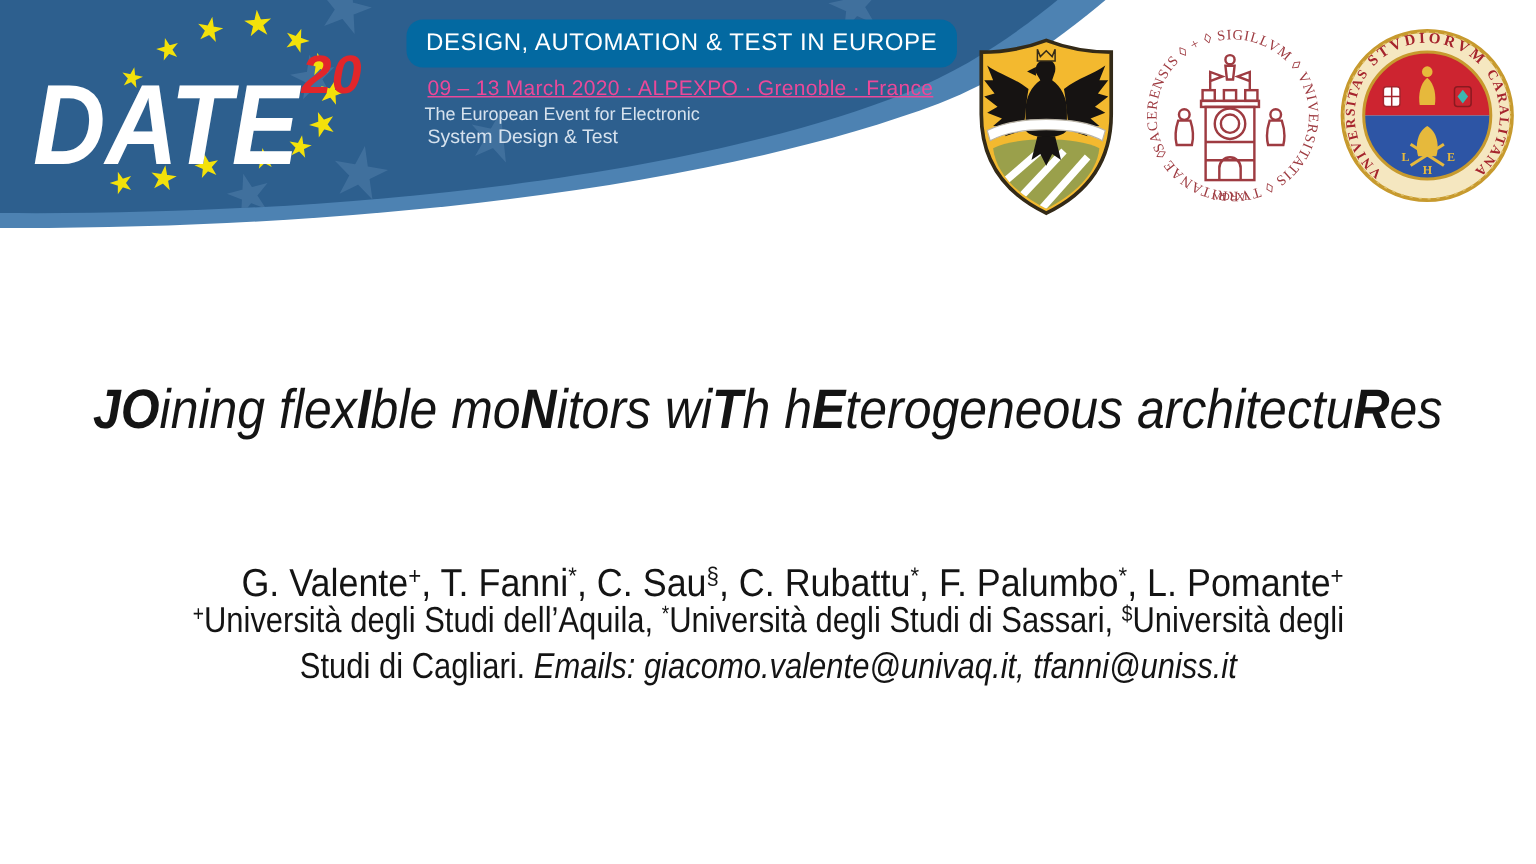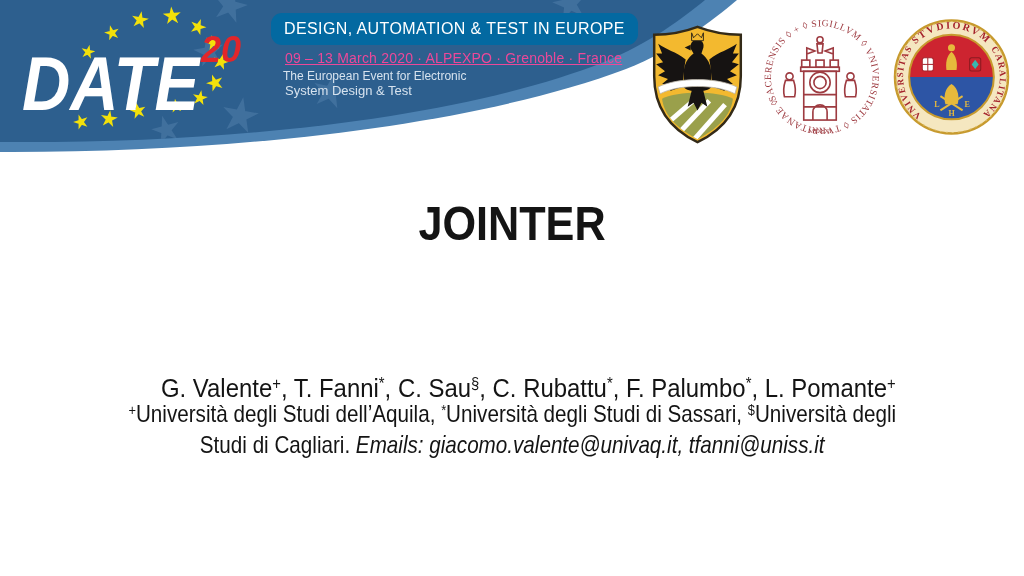--- a/index.html
+++ b/index.html
@@ -208,24 +208,24 @@
     <g>
       <path d="M59 70 C66 74 67 84 65 90 L53 90 C51 84 52 74 59 70 Z" fill="#e6b93c"></path>
       <line x1="48" y1="96" x2="70" y2="82" stroke="#e6b93c" stroke-width="2"></line>
       <line x1="70" y1="96" x2="48" y2="82" stroke="#e6b93c" stroke-width="2"></line>
     </g>
     <text class="seal-serif" x="42" y="93" font-size="8" font-weight="bold" fill="#e6b93c">L</text>
     <text class="seal-serif" x="56" y="102" font-size="8" font-weight="bold" fill="#e6b93c">H</text>
     <text class="seal-serif" x="72" y="93" font-size="8" font-weight="bold" fill="#e6b93c">E</text>
   </svg>
 
-  <h1 class="center-line main-title" style="margin:0;">
-    <span class="squeeze">JOINTER</span>
-  </h1>
-
+
+  <h2 class="center-line main-subtitle" style="margin:0;">
+    <span class="squeeze"><span class="b">JO</span><span>ining flex</span><span class="b">I</span><span>ble mo</span><span class="b">N</span><span>itors wi</span><span class="b">T</span><span>h h</span><span class="b">E</span><span>terogeneous architectu</span><span class="b">R</span><span>es</span></span>
+  </h2>
 
   <p class="center-line authors" style="margin:16px;">
     <span class="squeeze"><span>G. Valente</span><sup>+</sup><span>, T. Fanni</span><sup>*</sup><span>, C. Sau</span><sup>§</sup><span>, C. Rubattu</span><sup>*</sup><span>, F. Palumbo</span><sup>*</sup><span>, L. Pomante</span><sup>+</sup></span>
   </p>
 
   <p class="center-line affiliations" style="margin:0;">
     <span class="affil-line"><span class="squeeze"><sup>+</sup><span>Università degli Studi dell’Aquila, </span><sup>*</sup><span>Università degli Studi di Sassari, </span><sup>$</sup><span>Università degli</span></span></span>
     <span class="affil-line"><span class="squeeze"><span>Studi di Cagliari. </span><span class="i">Emails: giacomo.valente@univaq.it, tfanni@uniss.it</span></span></span>
   </p>
 

